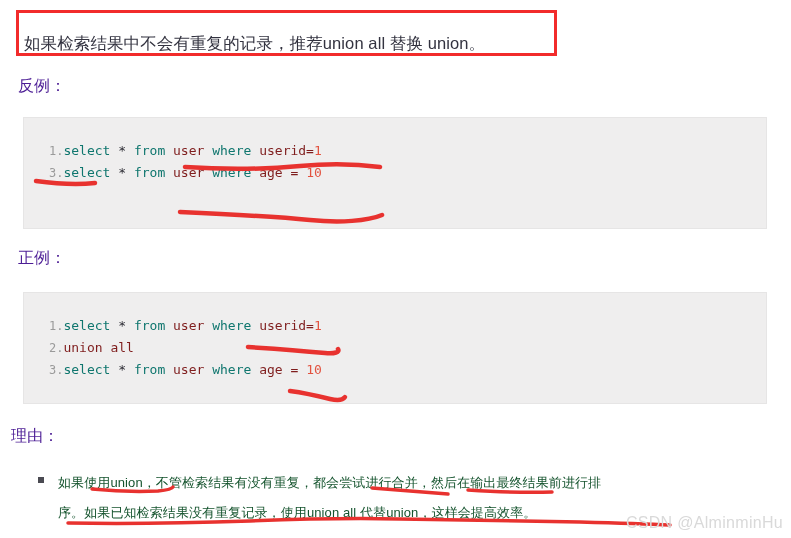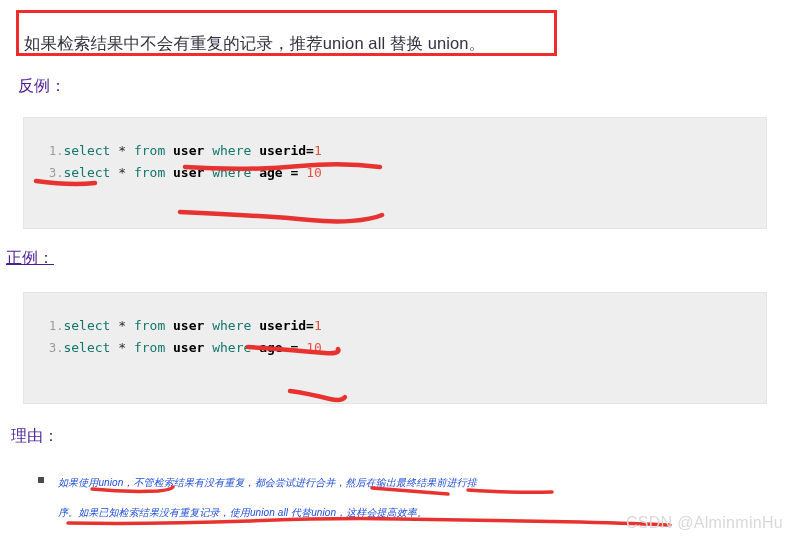--- a/index.html
+++ b/index.html
@@ -41,21 +41,21 @@
   }
 
   
   .section-label {
     position: absolute;
     font-size: 16px;
     line-height: 20px;
     color: #4c1d95;
   }
   #label-bad    { left: 18px; top: 76px; }
-  #label-good   { left: 6px; top: 248px; text-decoration: underline; }
+  #label-good   { left: 18px; top: 248px; }
   #label-reason { left: 11px; top: 426px; }
 
   
   .code-block {
     position: absolute;
     left: 23px;
     width: 744px;
     box-sizing: border-box;
     background: #efeeee;
     border: 1px solid #e6e5e5;
@@ -67,21 +67,21 @@
   .code-line {
     font-family: "DejaVu Sans Mono", "Liberation Mono", monospace;
     font-size: 13px;
     line-height: 22px;
     white-space: pre;
     padding-left: 25px;
     color: #2b2b33;
   }
   .ln  { color: #9a9a9a; font-size: 12px; }
   .kw  { color: #0f766e; }
-  .id  { color: #000000; font-weight: bold; }
+  .id  { color: #7f1d1d; }
   .num { color: #e2523f; }
   .op  { color: #2b2b33; }
 
   
   #reason-list {
     position: absolute;
     left: 36px;
     top: 468px;
     width: 740px;
   }
@@ -92,25 +92,24 @@
   }
   #reason-list .bullet-marker {
     position: absolute;
     left: 2px;
     top: 9px;
     width: 6px;
     height: 6px;
     background: #4a4a52;
   }
   #reason-list .bullet-text {
-    font-size: 10px;
+    font-size: 13px;
     line-height: 30px;
-    color: #1d4ed8;
+    color: #14532d;
     letter-spacing: 0.1px;
-    font-style: italic;
   }
 
   
   #annotations {
     position: absolute;
     left: 0;
     top: 0;
     width: 791px;
     height: 538px;
     pointer-events: none;
@@ -137,20 +136,21 @@
 <div class="section-label" id="label-bad">反例：</div>
 <div class="section-label" id="label-good">正例：</div>
 <div class="section-label" id="label-reason">理由：</div>
 
 <div class="code-block" id="code-bad" style="background: rgb(239, 238, 238);">
     <div class="code-line"><span class="ln">1.</span><span class="kw">select</span><span class="op"> * </span><span class="kw">from</span><span class="id"> user </span><span class="kw">where</span><span class="id"> userid=</span><span class="num">1</span></div>
     <div class="code-line"><span class="ln">3.</span><span class="kw">select</span><span class="op"> * </span><span class="kw">from</span><span class="id"> user </span><span class="kw">where</span><span class="id"> age = </span><span class="num">10</span></div>
   </div>
 <div class="code-block" id="code-good" style="background: rgb(239, 238, 238);">
     <div class="code-line"><span class="ln">1.</span><span class="kw">select</span><span class="op"> * </span><span class="kw">from</span><span class="id"> user </span><span class="kw">where</span><span class="id"> userid=</span><span class="num">1</span></div>
+    <div class="code-line"><span class="ln">2.</span><span class="id">union all</span></div>
     <div class="code-line"><span class="ln">3.</span><span class="kw">select</span><span class="op"> * </span><span class="kw">from</span><span class="id"> user </span><span class="kw">where</span><span class="id"> age = </span><span class="num">10</span></div>
   </div>
 
 <div id="reason-list">
     <div class="bullet-row">
       <span class="bullet-marker"></span>
       <div class="bullet-text">如果使用union，不管检索结果有没有重复，都会尝试进行合并，然后在输出最终结果前进行排</div>
       <div class="bullet-text">序。如果已知检索结果没有重复记录，使用union all 代替union，这样会提高效率。</div>
     </div>
   </div>

